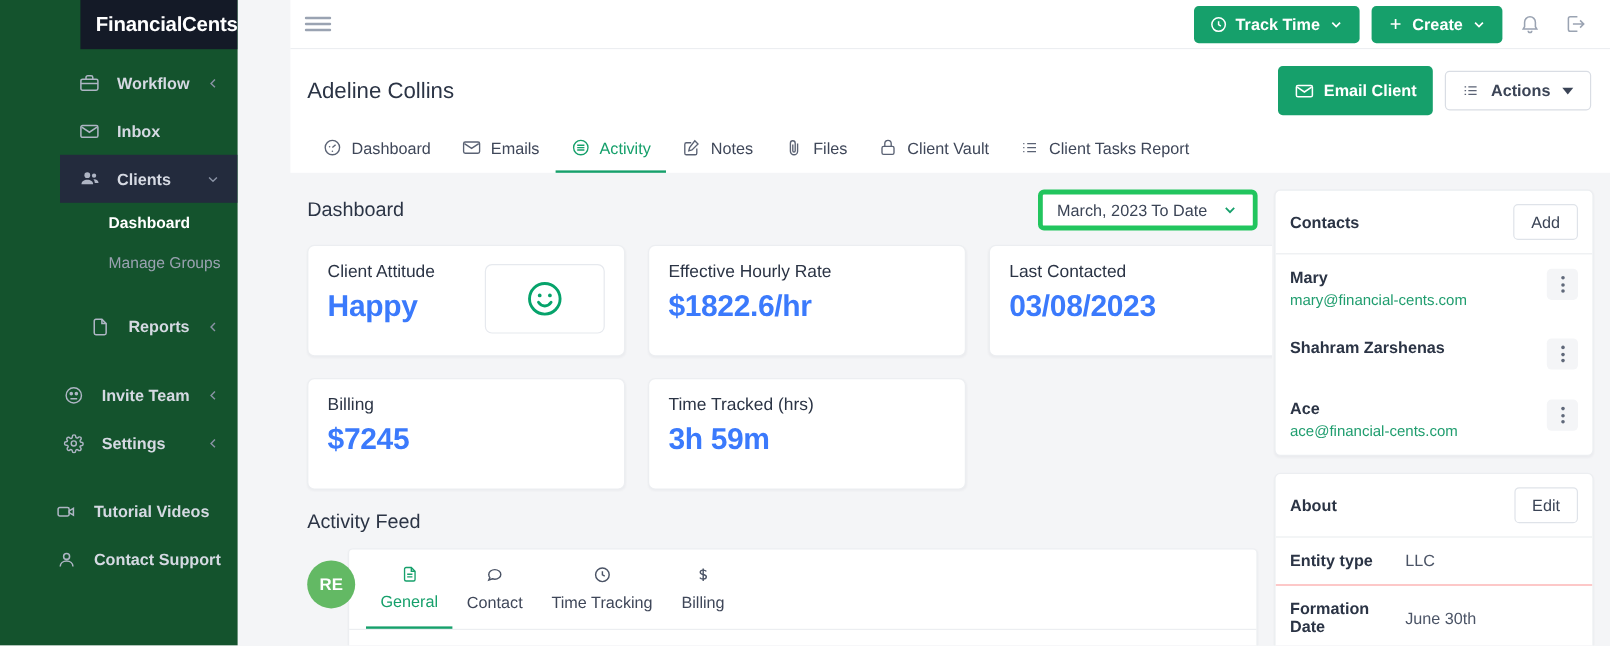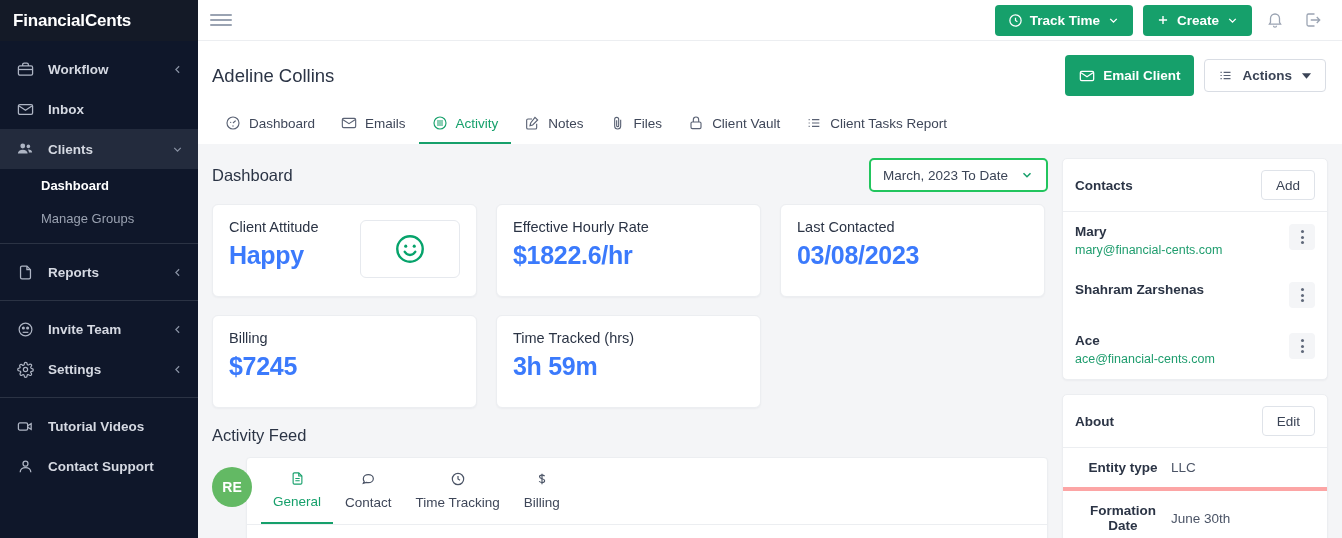--- a/index.html
+++ b/index.html
@@ -7,25 +7,26 @@
     width: 1342px; height: 538px;
     overflow: hidden;
     font-family: "Liberation Sans", sans-serif;
     background: #f4f5f7;
   }
   .app { display: flex; width: 1342px; height: 538px; }
 
   
   .sidebar {
     width: 198px; height: 538px;
-    background: #0f172a;
+    background: #14532d;
     flex: 0 0 198px;
     display: flex; flex-direction: column;
     color: #c7ccd8;
     overflow: hidden;
+    align-items: flex-end;
   }
   .brand {
     height: 41px;
     background: #141a27;
     display: flex; align-items: center;
     padding-left: 13px;
   }
   .brand-text { color: #ffffff; font-size: 17px; font-weight: bold; letter-spacing: -.2px; }
   .nav-group { padding: 8px 0; }
   .nav-sep { height: 1px; background: #2b3344; margin: 0; }
@@ -41,21 +42,21 @@
   .nav-label { flex: 1; white-space: nowrap; }
   .nav-caret { color: #8a93a5; display: flex; align-items: center; }
   .sub-item {
     height: 33px; display: flex; align-items: center;
     padding-left: 41px; font-size: 13px; cursor: pointer;
   }
   .sub-item.sel { color: #ffffff; font-weight: bold; }
   .sub-item.dim { color: #9aa2b1; }
 
   
-  .main { flex: 1; display: flex; flex-direction: column; height: 538px; min-width: 0; background: #f4f5f7; }
+  .main { flex: 1; display: flex; flex-direction: column; height: 538px; min-width: 0; background: #f4f5f7; margin-left: 44px; }
 
   .topbar {
     height: 41px; background: #ffffff; flex: 0 0 41px;
     display: flex; align-items: center; padding: 0 14px 0 12px;
     border-bottom: 1px solid #eceef1;
   }
   .burger { width: 22px; height: 22px; display: flex; flex-direction: column; justify-content: center; gap: 3px; cursor: pointer; }
   .burger i { display: block; height: 2px; background: #9aa3b2; border-radius: 1px; }
   .topbar-spacer { flex: 1; }
   .btn-green {
@@ -96,21 +97,21 @@
 
   
   .body { flex: 1; display: flex; min-height: 0; padding: 0; overflow: hidden; }
   .col-left { flex: 1; min-width: 0; padding: 14px 12px 0 14px; overflow: hidden; }
   .col-right { width: 282px; flex: 0 0 282px; padding: 14px 14px 0 2px; overflow: hidden; }
 
   .dash-row { display: flex; align-items: center; margin-bottom: 12px; }
   .dash-title { font-size: 16.5px; color: #2b3445; }
   .dash-spacer { flex: 1; }
   .daterange {
-    background: #fff; border: 2px solid #22c55e; border-radius: 5px;
+    background: #fff; border: 4px solid #22c55e; border-radius: 5px;
     height: 34px; display: inline-flex; align-items: center; gap: 12px;
     padding: 0 12px; font-size: 13.5px; color: #3b4456; cursor: pointer;
   }
   .daterange .dcaret { color: #16a06b; display: flex; }
 
   .cards { display: flex; gap: 19px; margin-bottom: 18px; }
   .card {
     background: #fff; border: 1px solid #eceef1; border-radius: 6px;
     height: 93px; padding: 14px 16px 0 16px; display: flex; align-items: flex-start;
     box-shadow: 0 1px 2px rgba(16,24,40,.04);
@@ -167,21 +168,21 @@
   .contact-row { display: flex; align-items: flex-start; padding: 12px 12px 13px 12px; }
   .contact-txt { flex: 1; min-width: 0; }
   .contact-name { font-size: 13.5px; font-weight: bold; color: #2b3445; margin-bottom: 4px; }
   .contact-mail { font-size: 12.5px; color: #1f9d6e; word-break: break-all; cursor: pointer; }
   .kebab {
     width: 26px; height: 26px; background: #f4f5f7; border-radius: 4px;
     display: flex; flex-direction: column; align-items: center; justify-content: center; gap: 2.5px;
     cursor: pointer; flex: 0 0 26px;
   }
   .kebab i { width: 3px; height: 3px; border-radius: 50%; background: #60697a; display: block; }
-  .about-row { display: flex; align-items: center; padding: 12px 12px; border-bottom: 4px solid #fca5a5; text-align: center; }
+  .about-row { display: flex; align-items: center; padding: 12px 12px; border-bottom: 1px solid #fca5a5; }
   .about-key { width: 96px; flex: 0 0 96px; font-size: 13.5px; font-weight: bold; color: #2b3445; }
   .about-val { font-size: 13.5px; color: #4b5466; }
 </style>
 </head>
 <body>
 
 <div class="app">
 
   <aside class="sidebar">
     <div class="brand">

